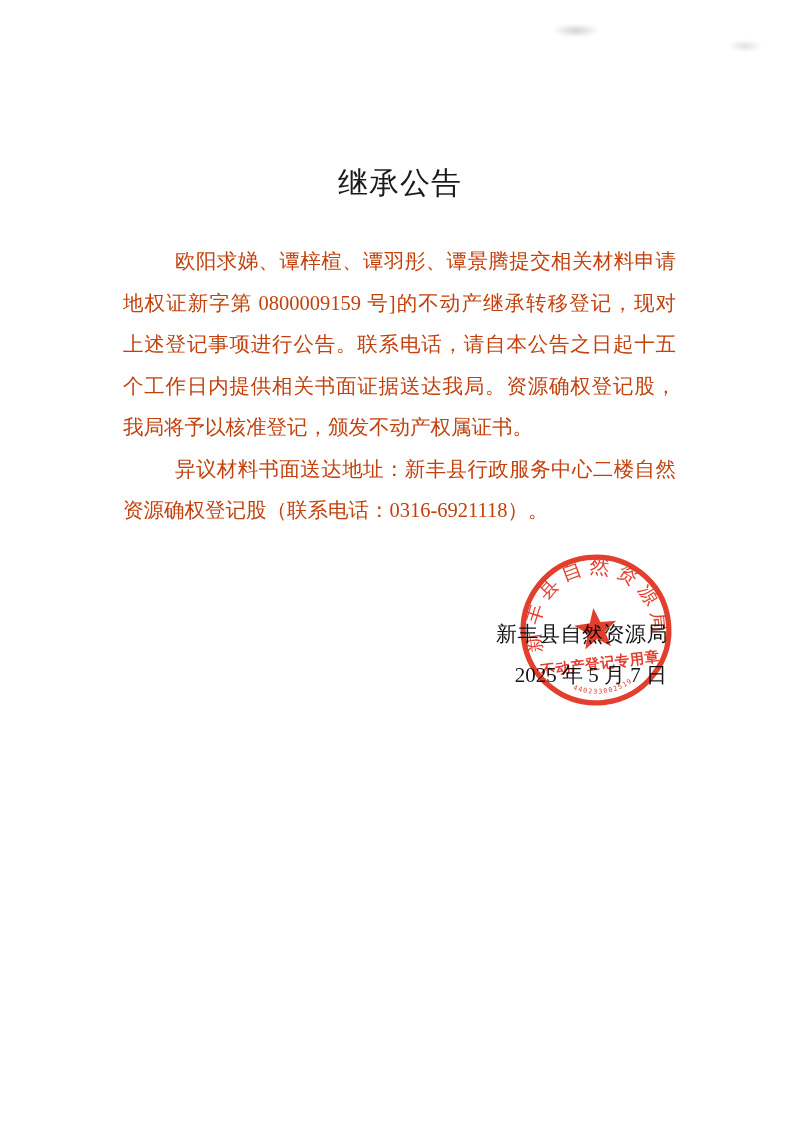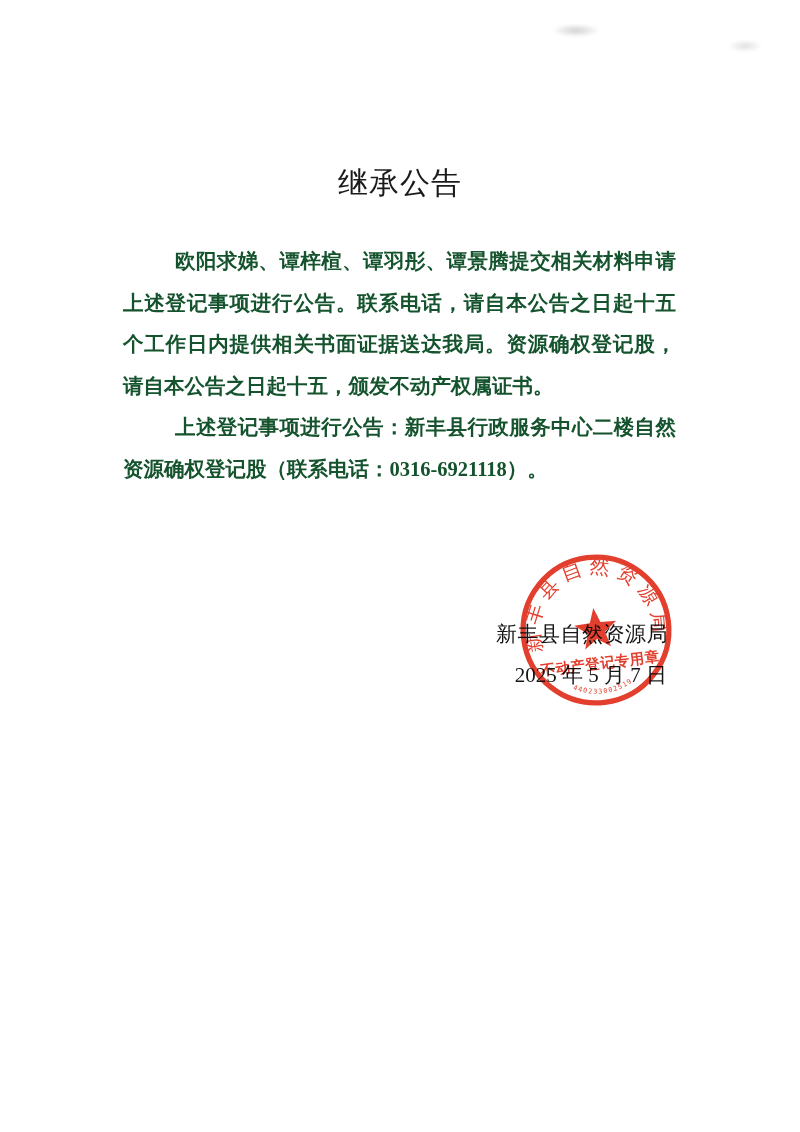--- a/index.html
+++ b/index.html
@@ -36,22 +36,21 @@
     position:absolute;
     left:123px; top:217px;
     width:553px;
   }
   .line {
     font-size:20.5px;
     line-height:41.5px;
     height:41.5px;
     text-align:justify;
     text-align-last:justify;
-    color:#14532d;
-    font-weight:bold;
+    color:#c2410c;
   }
   .line.indent   { text-indent:52px; }
   .line.para-end { text-align-last:left; }
 
   .signature {
     position:absolute;
     top:597px; right:132px;
     font-size:21px;
     line-height:26px;
     letter-spacing:0.5px;
@@ -84,24 +83,25 @@
 
 <div class="page">
 
   <div class="smudge smudge-a"></div>
   <div class="smudge smudge-b"></div>
 
   <div class="doc-title">继承公告</div>
 
   <div class="text-block">
     <div class="line indent">欧阳求娣、谭梓楦、谭羽彤、谭景腾提交相关材料申请</div>
+    <div class="line">地权证新字第 0800009159 号]的不动产继承转移登记，现对</div>
     <div class="line">上述登记事项进行公告。联系电话，请自本公告之日起十五</div>
     <div class="line">个工作日内提供相关书面证据送达我局。资源确权登记股，</div>
-    <div class="line para-end">请自本公告之日起十五，颁发不动产权属证书。</div>
-    <div class="line indent">上述登记事项进行公告：新丰县行政服务中心二楼自然</div>
+    <div class="line para-end">我局将予以核准登记，颁发不动产权属证书。</div>
+    <div class="line indent">异议材料书面送达地址：新丰县行政服务中心二楼自然</div>
     <div class="line para-end">资源确权登记股（联系电话：0316-6921118）。</div>
   </div>
 
   <div class="signature">新丰县自然资源局</div>
   <div class="issue-date">2025 年 5 月 7 日</div>
 
   <svg class="seal" viewBox="0 0 170 170" xmlns="http://www.w3.org/2000/svg">
     <defs>
       <path id="ring-arc" d="M 31.5 109.9 A 59 59 0 1 1 138.5 109.9"></path>
       <path id="serial-arc" d="M 54 143.3 A 66 66 0 0 0 116 143.3"></path>

